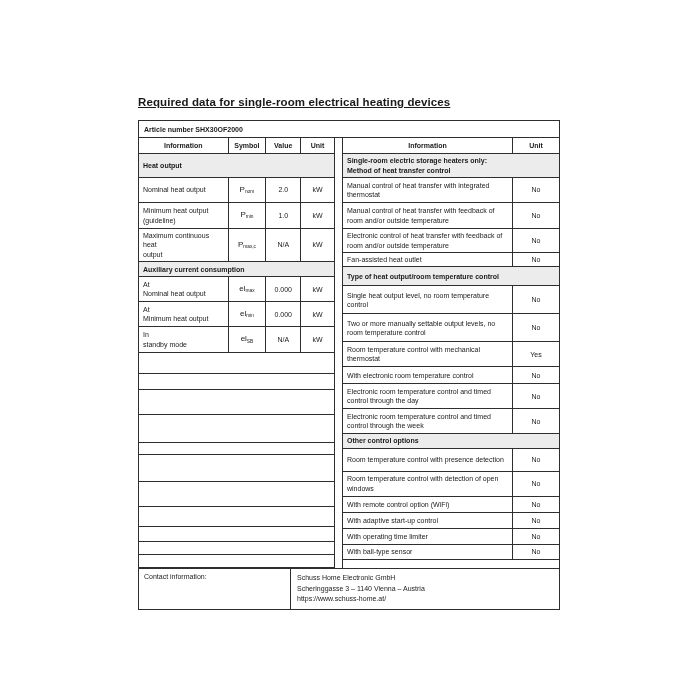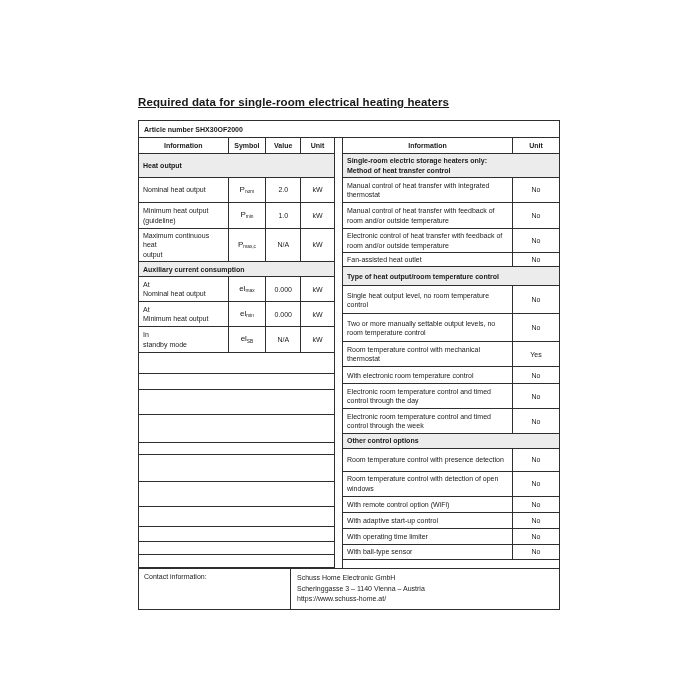--- a/index.html
+++ b/index.html
@@ -56,21 +56,21 @@
     font-size:7px; padding:4px 5px;
   }
   .contact-value { flex:1; font-size:7px; line-height:1.5; padding:4px 6px; }
 </style>
 </head>
 <body>
 
 <div class="page">
   <div class="content">
 
-    <div class="title">Required data for single-room electrical heating heaters</div>
+    <div class="title">Required data for single-room electrical heating devices</div>
 
     <div class="outer">
 
       <div class="article-row">Article number SHX30OF2000</div>
 
       <div class="tbody">
 
         <div class="ltable">
           <div class="lrow" style="min-height:16px">
             <div class="cell hdr c-info">Information</div>

